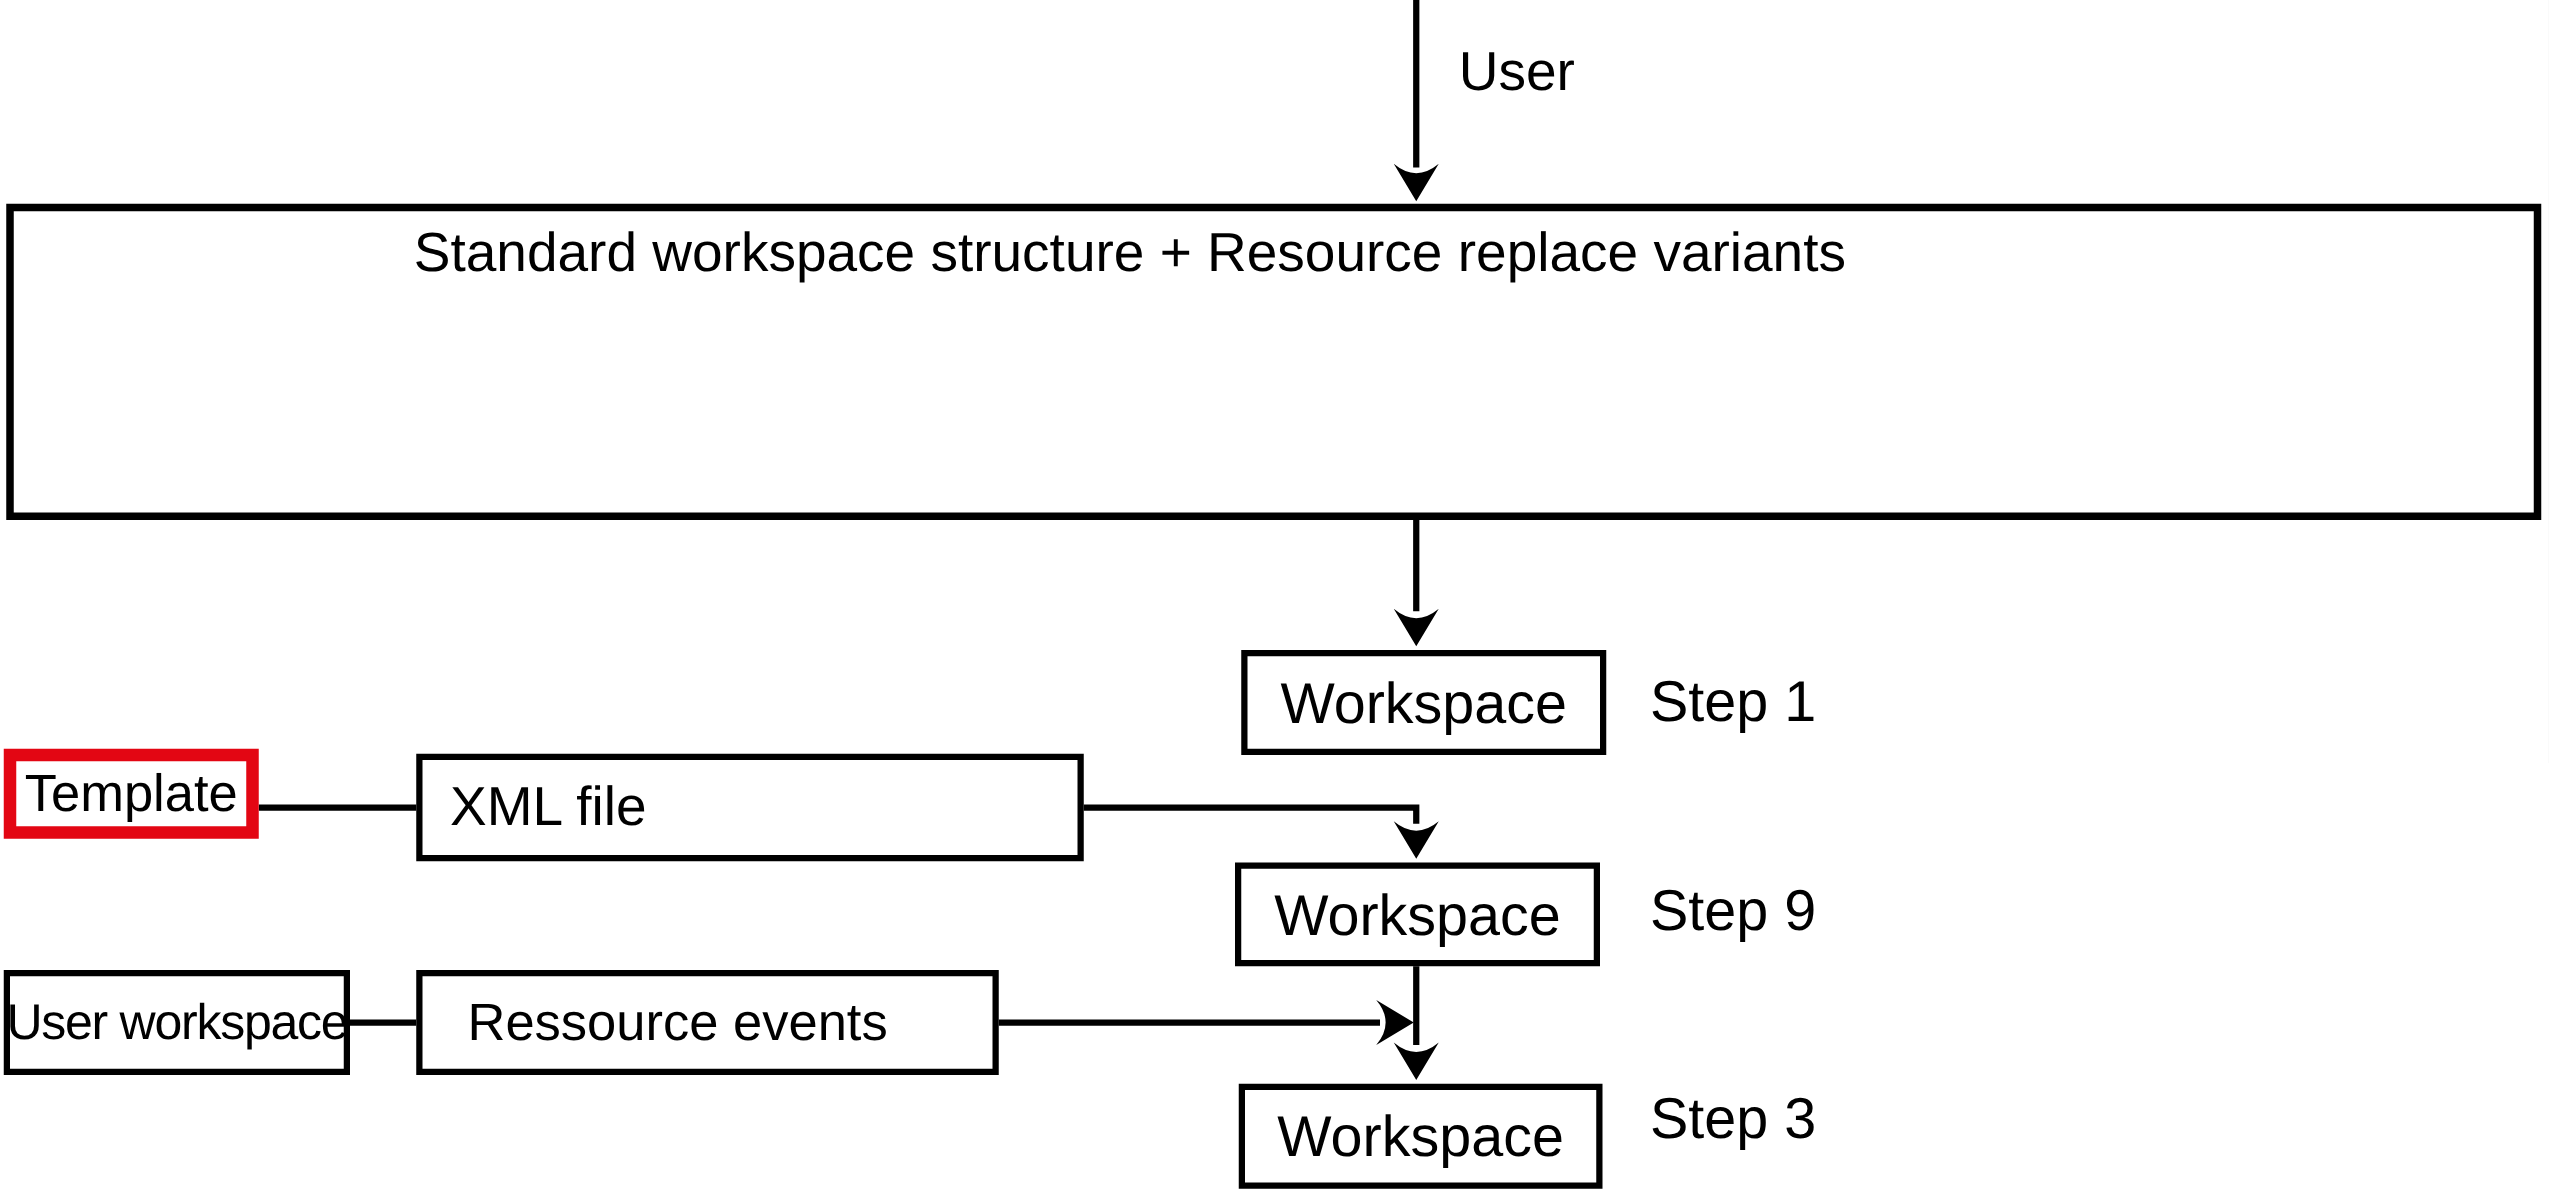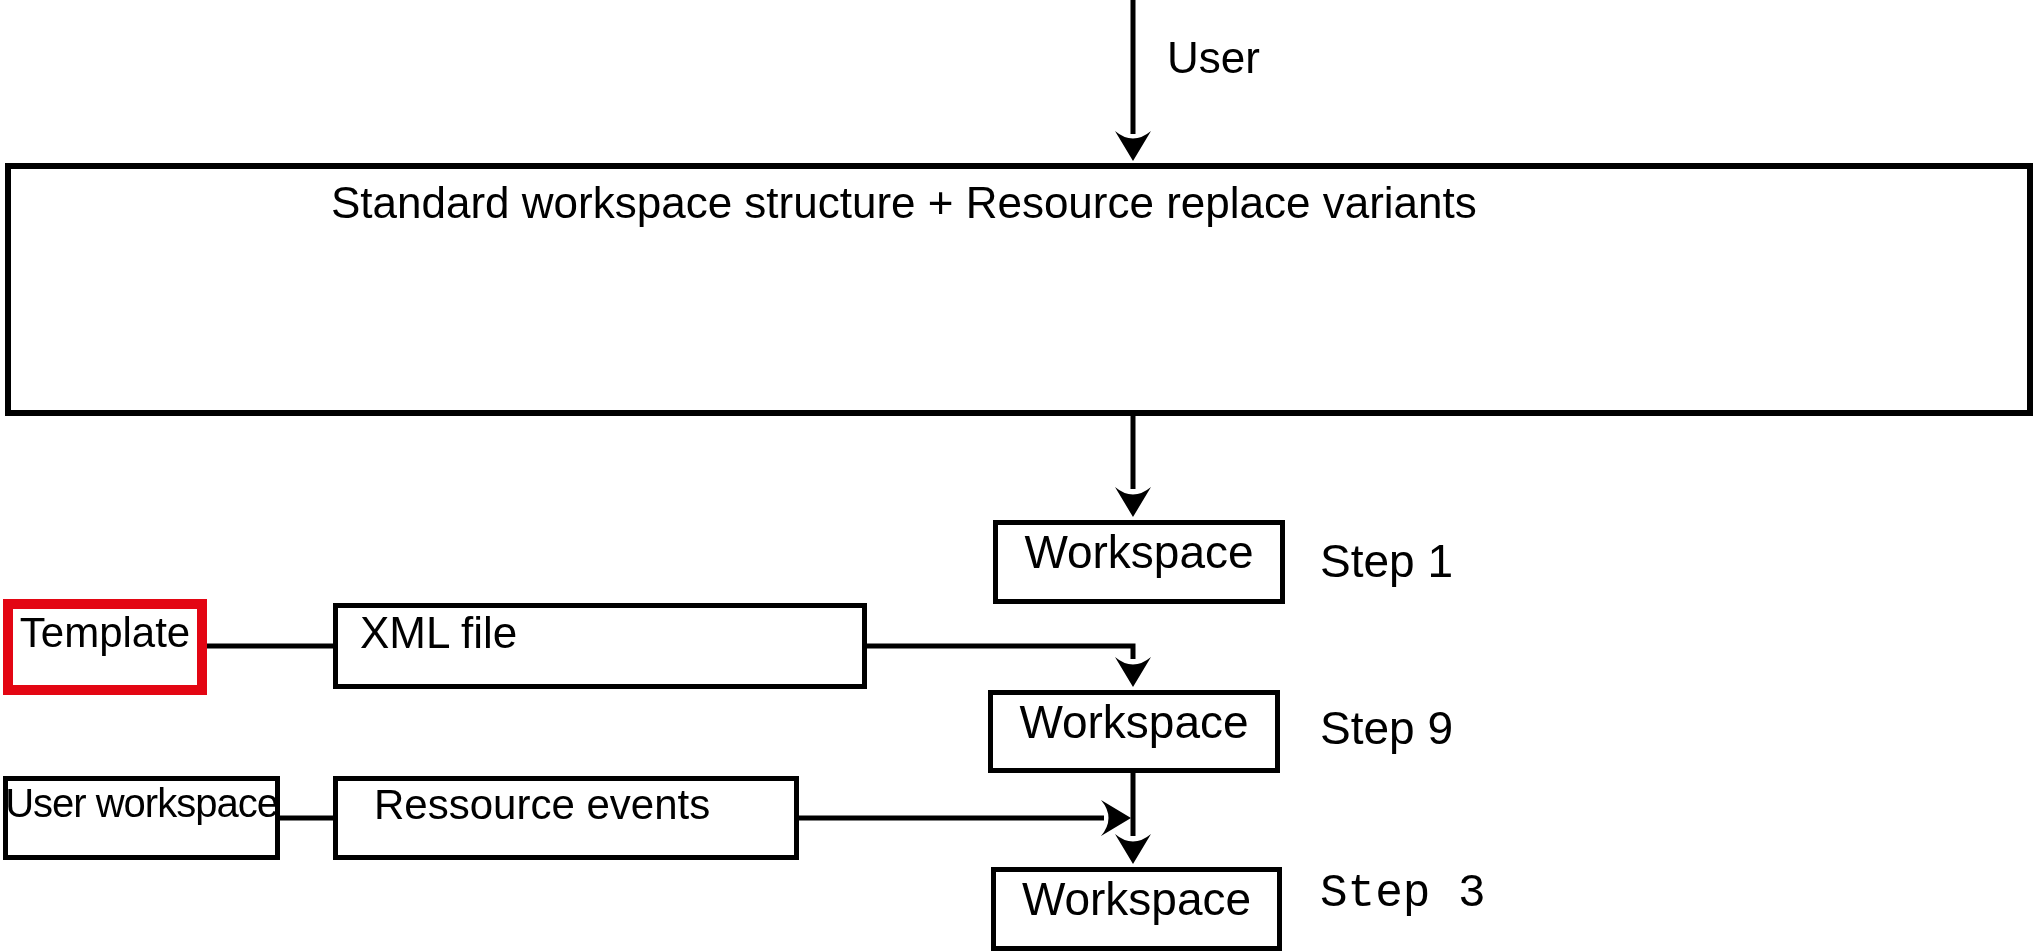--- a/index.html
+++ b/index.html
@@ -30,39 +30,40 @@
   }
   .connectors .head {
     fill: var(--line);
     stroke: none;
   }
   .box {
     position: absolute;
     background: var(--background);
     border: 5px solid var(--line);
     display: flex;
+    align-items: center;
     justify-content: center;
     white-space: nowrap;
   }
   .box span { display: block; }
   .main {
     left: 5px; top: 163px;
     width: 2028px; height: 253px;
     border-width: 6px;
     align-items: flex-start;
     justify-content: flex-start;
     padding: 9px 0 12px 320px;
   }
   .main-text { font-size: 44px; }
   .ws  { font-size: 46px; }
   .ws1 { left: 993px; top: 520px; width: 292px; height: 84px; }
   .ws2 { left: 988px; top: 690px; width: 292px; height: 83px; }
   .ws3 { left: 991px; top: 867px; width: 291px; height: 84px; }
   .template {
-    left: 3px; top: 599px; width: 204px; height: 96px;
+    left: 3px; top: 599px; width: 204px; height: 72px;
     border: 10px solid var(--accent_red);
     font-size: 42px;
   }
   .xml {
     left: 333px; top: 603px; width: 534px; height: 86px;
     justify-content: flex-start; padding-left: 22px;
     font-size: 44px;
   }
   .user {
     left: 3px; top: 776px; width: 277px; height: 84px;
@@ -75,21 +76,21 @@
   }
   .label {
     position: absolute;
     white-space: nowrap;
     line-height: 52px;
   }
   .start { left: 1167px; top: 32px; font-size: 44px; }
   .step  { left: 1320px; font-size: 46px; }
   .s1 { top: 535px; }
   .s2 { top: 702px; }
-  .s3 { top: 868px; font-family: Liberation Mono, monospace; }
+  .s3 { top: 868px; }
 </style>
 </head>
 <body>
 
 <div class="canvas">
 
   <svg class="connectors" viewBox="0 0 2039 952" xmlns="http://www.w3.org/2000/svg" aria-hidden="true">
 
     <path class="line" d="M1133 0 L1133 134"></path>
     <path class="head" d="M1115 131 Q1133 146 1151 131 L1133 161 Z"></path>

